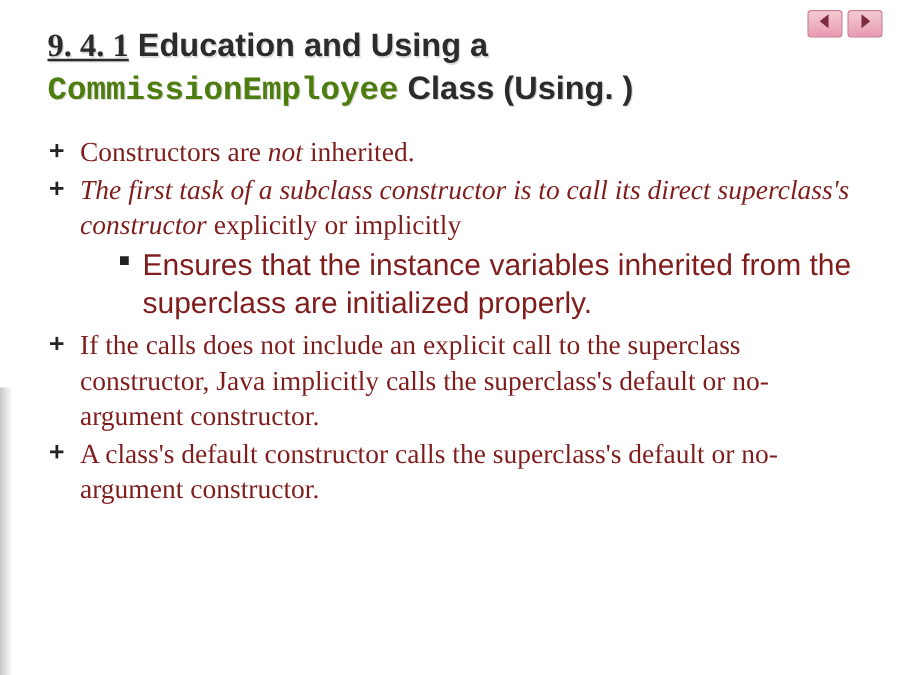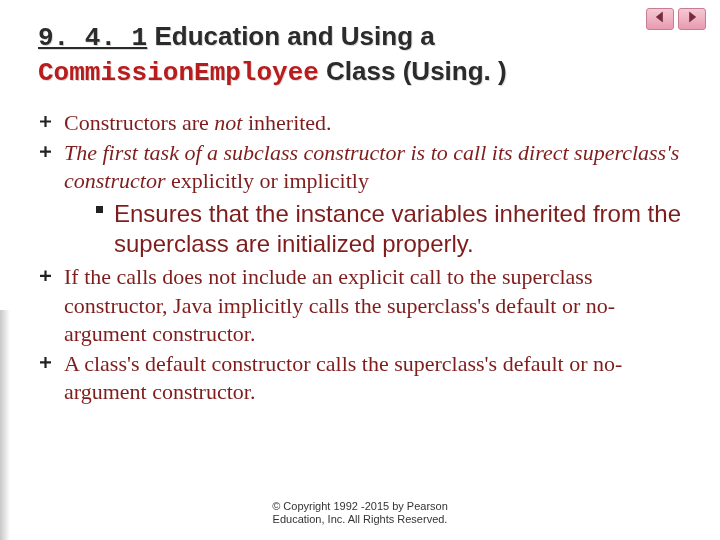--- a/index.html
+++ b/index.html
@@ -37,24 +37,24 @@
   }
   .nav-btn svg { width: 14px; height: 14px; }
   .title {
     font-size: 26px;
     font-weight: bold;
     color: #2b2b2b;
     line-height: 1.25;
     margin-bottom: 20px;
     text-shadow: 1px 1px 0 rgba(0,0,0,0.15);
   }
-  .title .num { font-family: Liberation Mono, monospace; }
+  .title .num { font-family: Liberation Serif, serif; }
   .title .code {
     font-family: "Courier New", monospace;
-    color: #b91c1c;
+    color: #4d7c0f;
     font-weight: bold;
   }
   .content {
     font-size: 22px;
     font-family: "Times New Roman", Times, serif;
     color: #7f1d1d;
     line-height: 1.28;
   }
   ul.bullets { list-style: none; padding-left: 0; }
   ul.bullets > li {
@@ -159,19 +159,15 @@
       </li>
       <li>
         <span>If the calls does not include an explicit call to the superclass constructor, Java implicitly calls the superclass's default or no-argument constructor.</span>
       </li>
       <li>
         <span>A class's default constructor calls the superclass's default or no-argument constructor.</span>
       </li>
     </ul>
   </div>
 
-  <div class="copyright">
-    <span>© Copyright 1992 -2015 by Pearson</span><br>
-    <span>Education, Inc. All Rights Reserved.</span>
-  </div>
 
   <div class="edge-shadow"></div>
 </div>
 
 </body></html>

